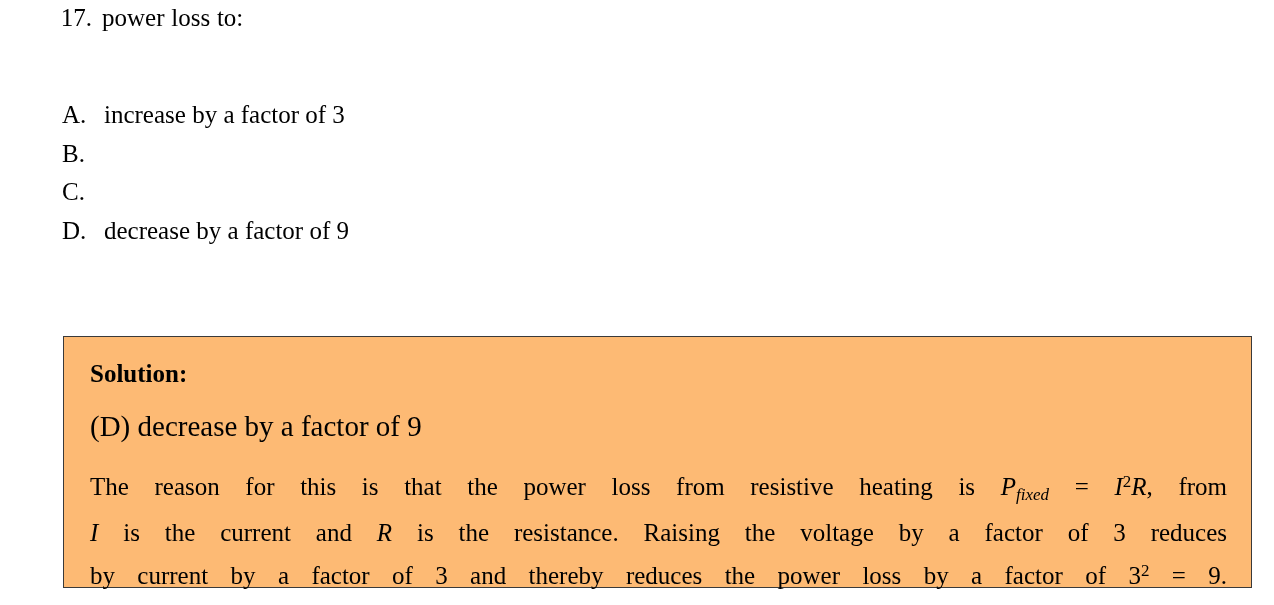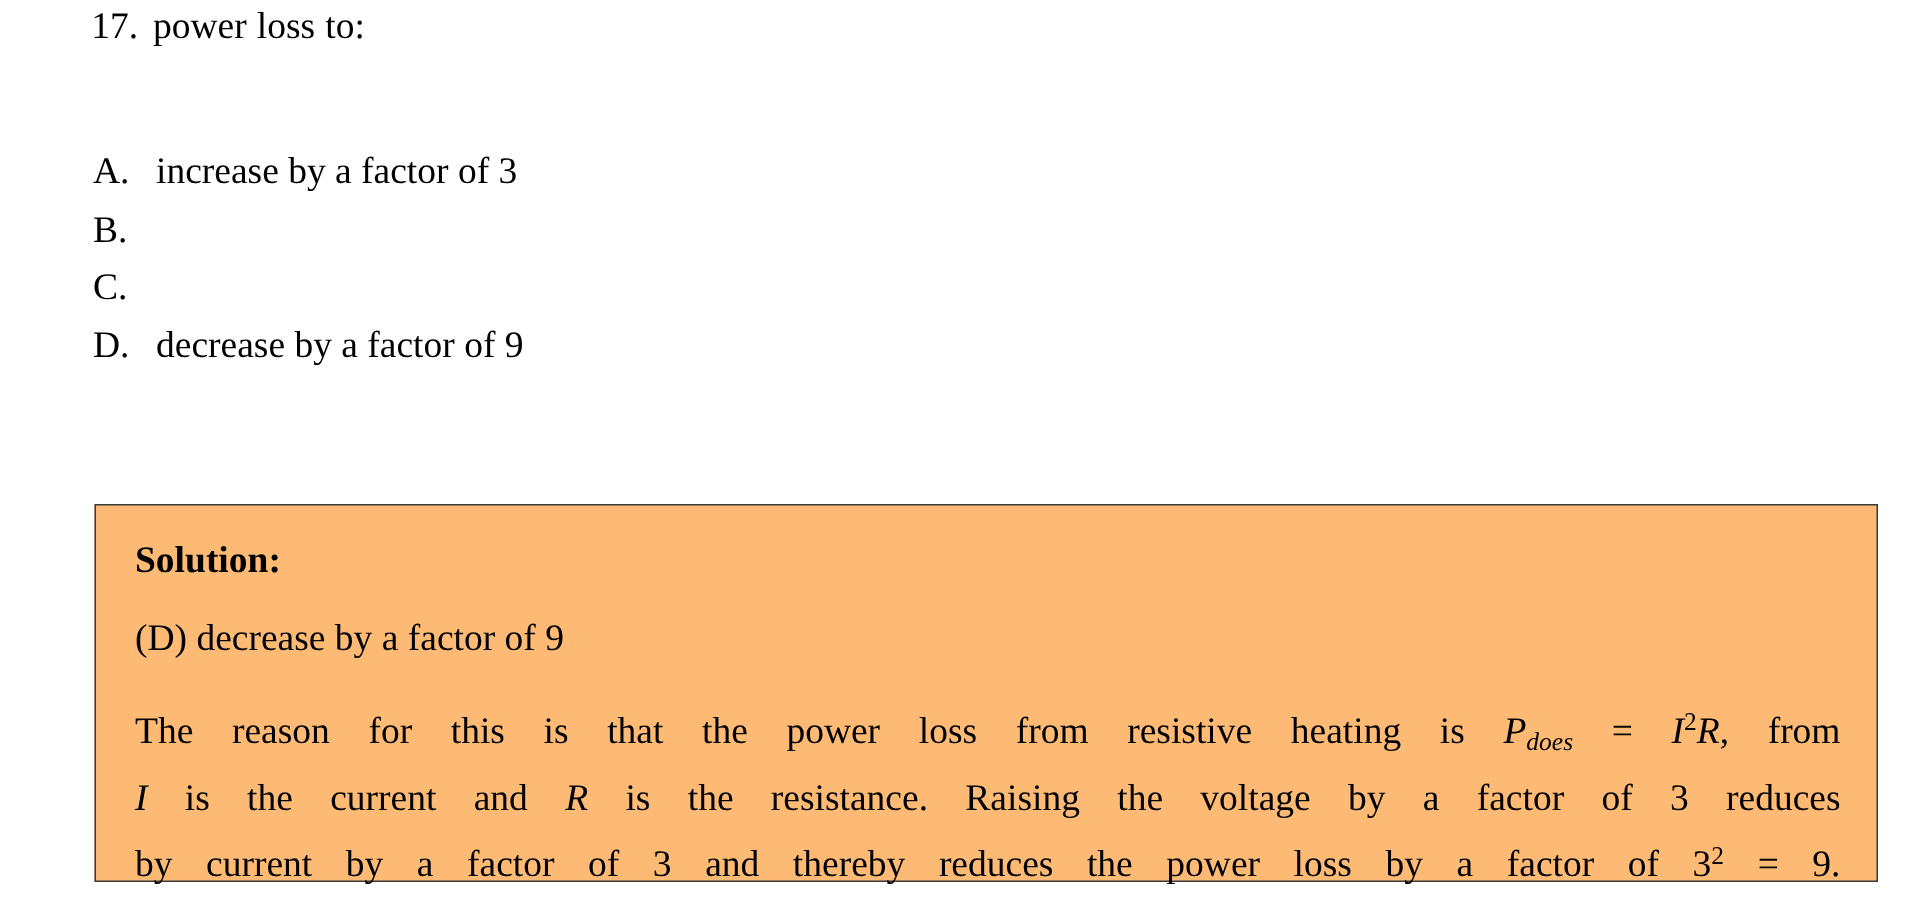--- a/index.html
+++ b/index.html
@@ -88,21 +88,21 @@
   .solution-inner {
     padding: 22px 26px 0 26px;
   }
   .solution-title {
     font-size: 25px;
     font-weight: bold;
     line-height: 30px;
     margin-bottom: 22px;
   }
   .solution-answer {
-    font-size: 25px;
+    font-size: 29px;
     line-height: 30px;
     margin-bottom: 22px;
   }
   .solution-body {
     font-size: 25px;
     line-height: 38px;
     text-align: justify;
     text-align-last: justify;
     width: 1137px;
   }
@@ -154,21 +154,21 @@
     </div>
   </div>
 
   <div class="solution-box">
     <div class="solution-inner">
       <div class="solution-title">Solution:</div>
       <div class="solution-answer">(D) decrease by a factor of 9</div>
       <div class="solution-body">
         <div>
           <span>The reason for this is that the power loss from resistive heating is</span>
-          <span class="nb"><span class="mathit">P</span><span class="sub">does</span> <span>=</span> <span class="mathit">I</span><span class="sup">2</span><span class="mathit">R</span></span><span>, from</span>
+          <span class="nb"><span class="mathit">P</span><span class="sub">fixed</span> <span>=</span> <span class="mathit">I</span><span class="sup">2</span><span class="mathit">R</span></span><span>, from</span>
         </div>
         <div>
           <span class="mathit">I</span>
           <span>is the current and</span>
           <span class="mathit">R</span>
           <span>is the resistance. Raising the voltage by a factor of 3 reduces</span>
         </div>
         <div class="lastline">
           <span>by current by a factor of 3 and thereby reduces the power loss by a factor of 3</span><span class="sup">2</span>
           <span>= 9.</span>

